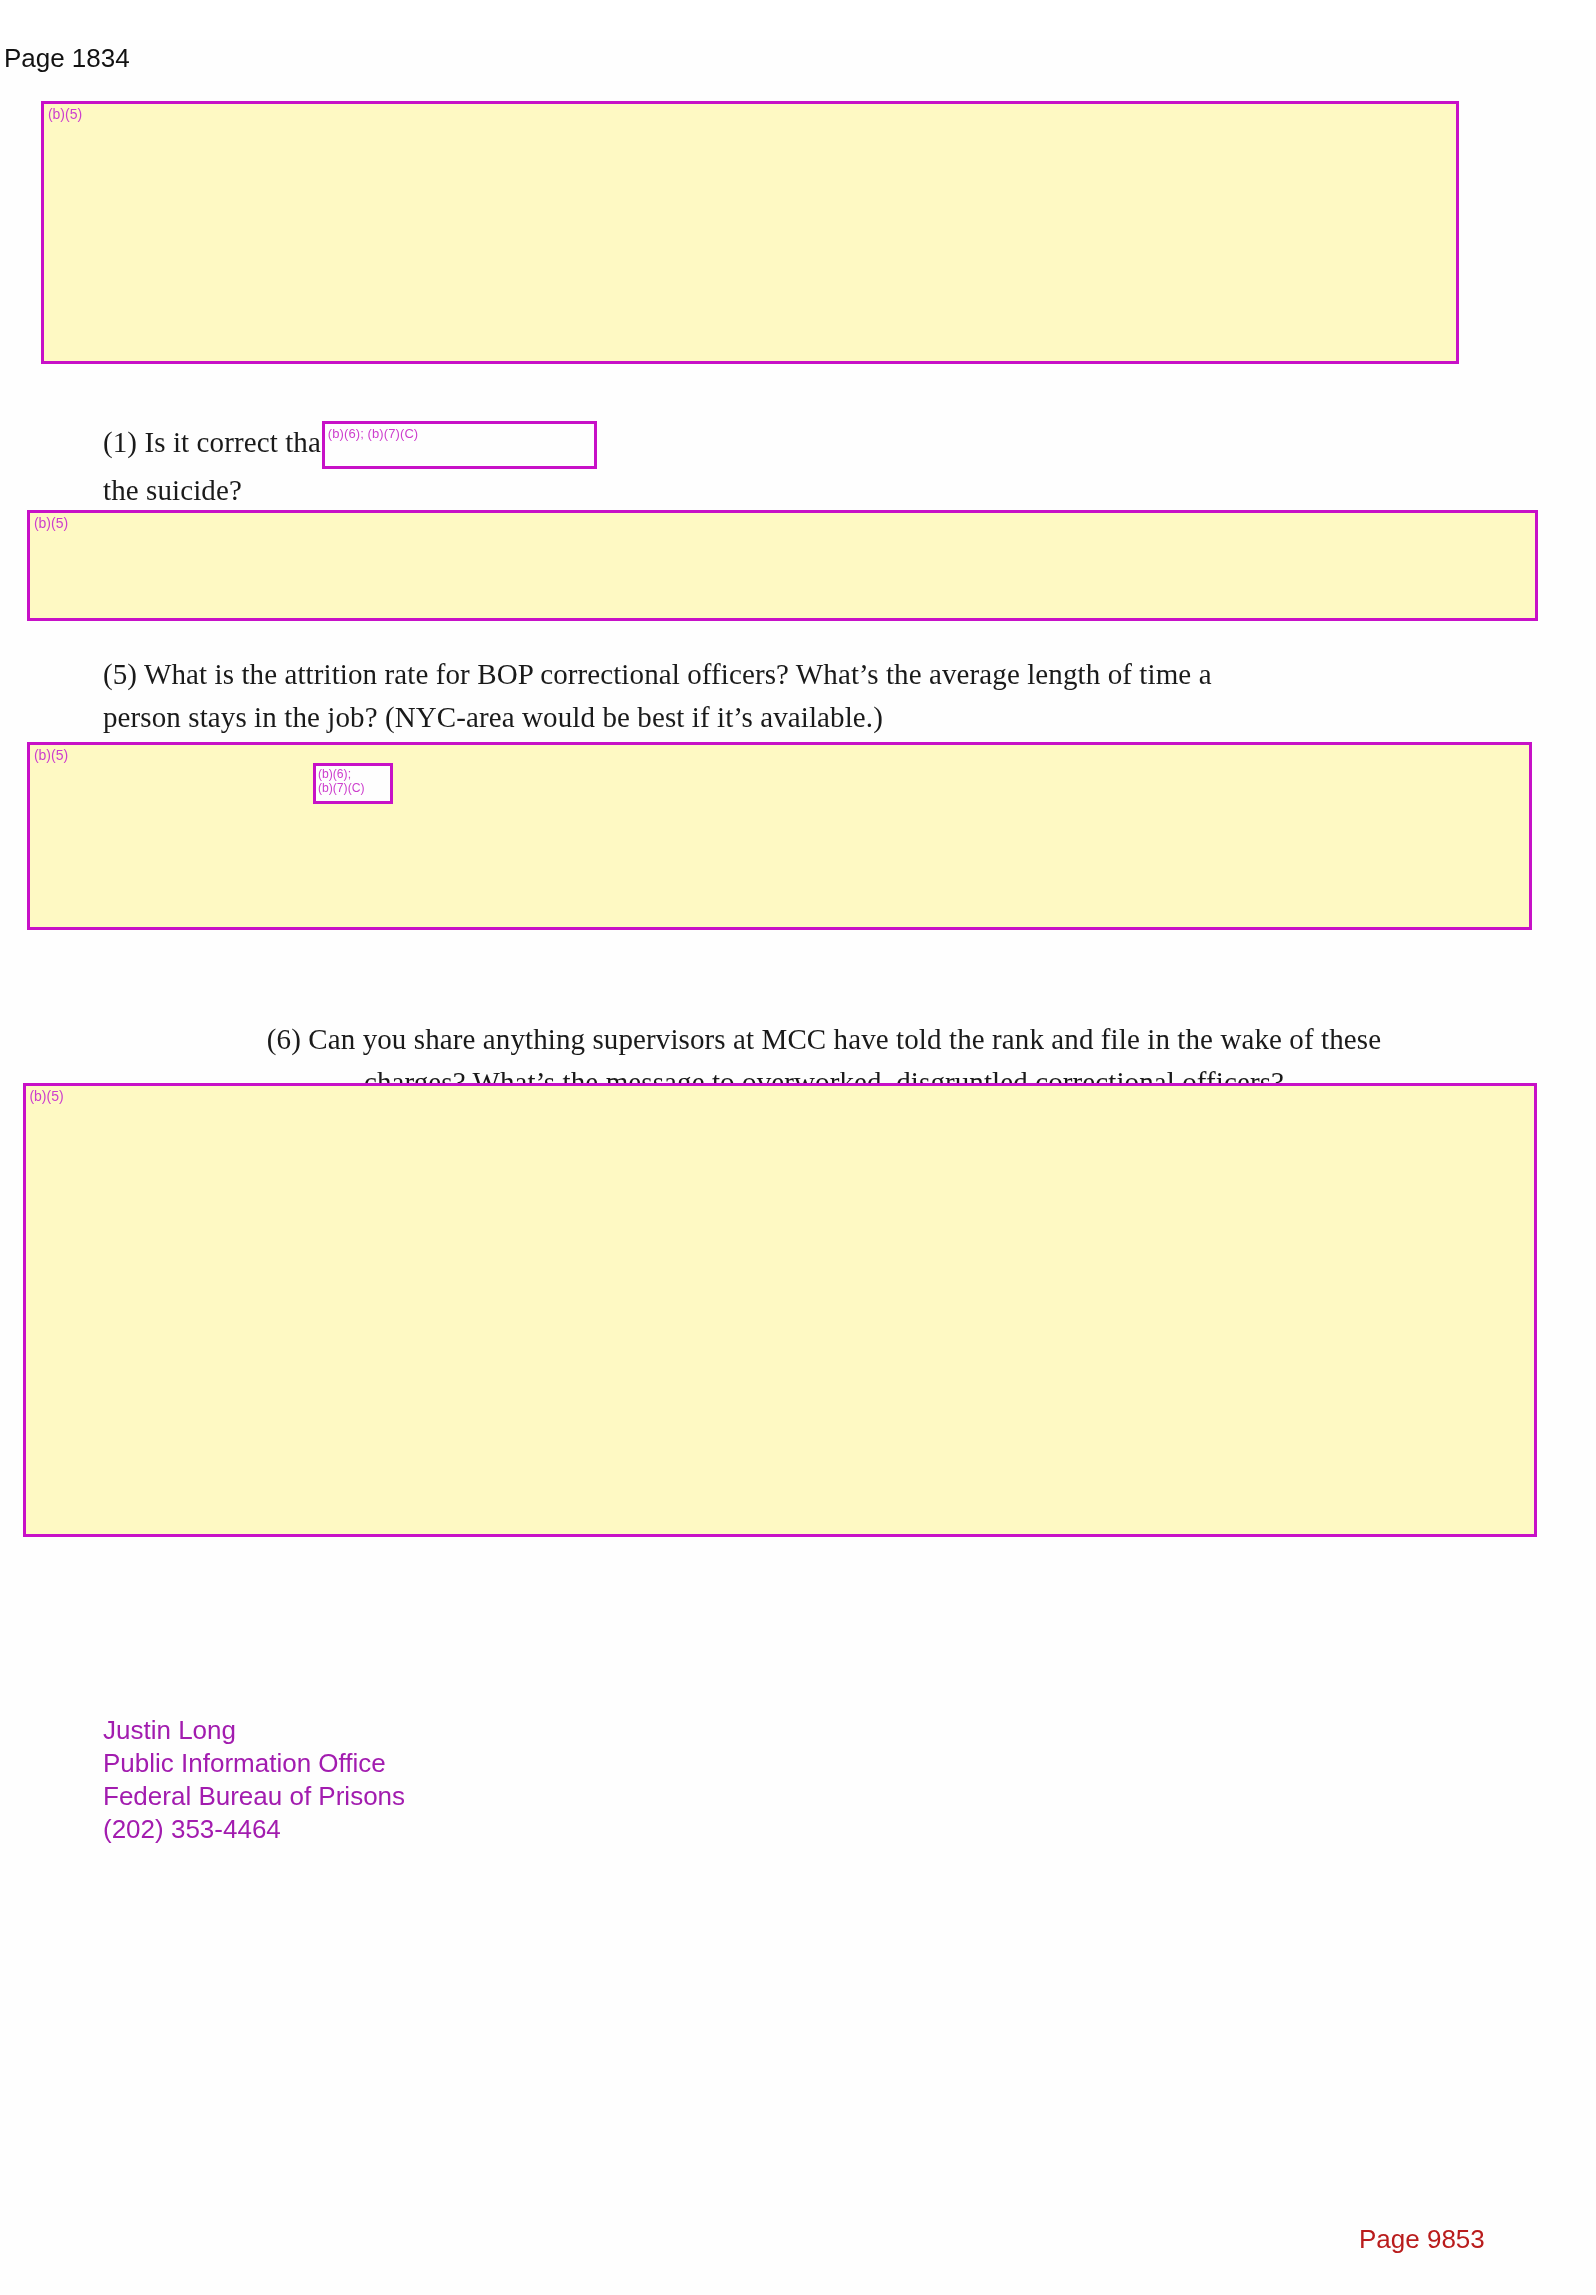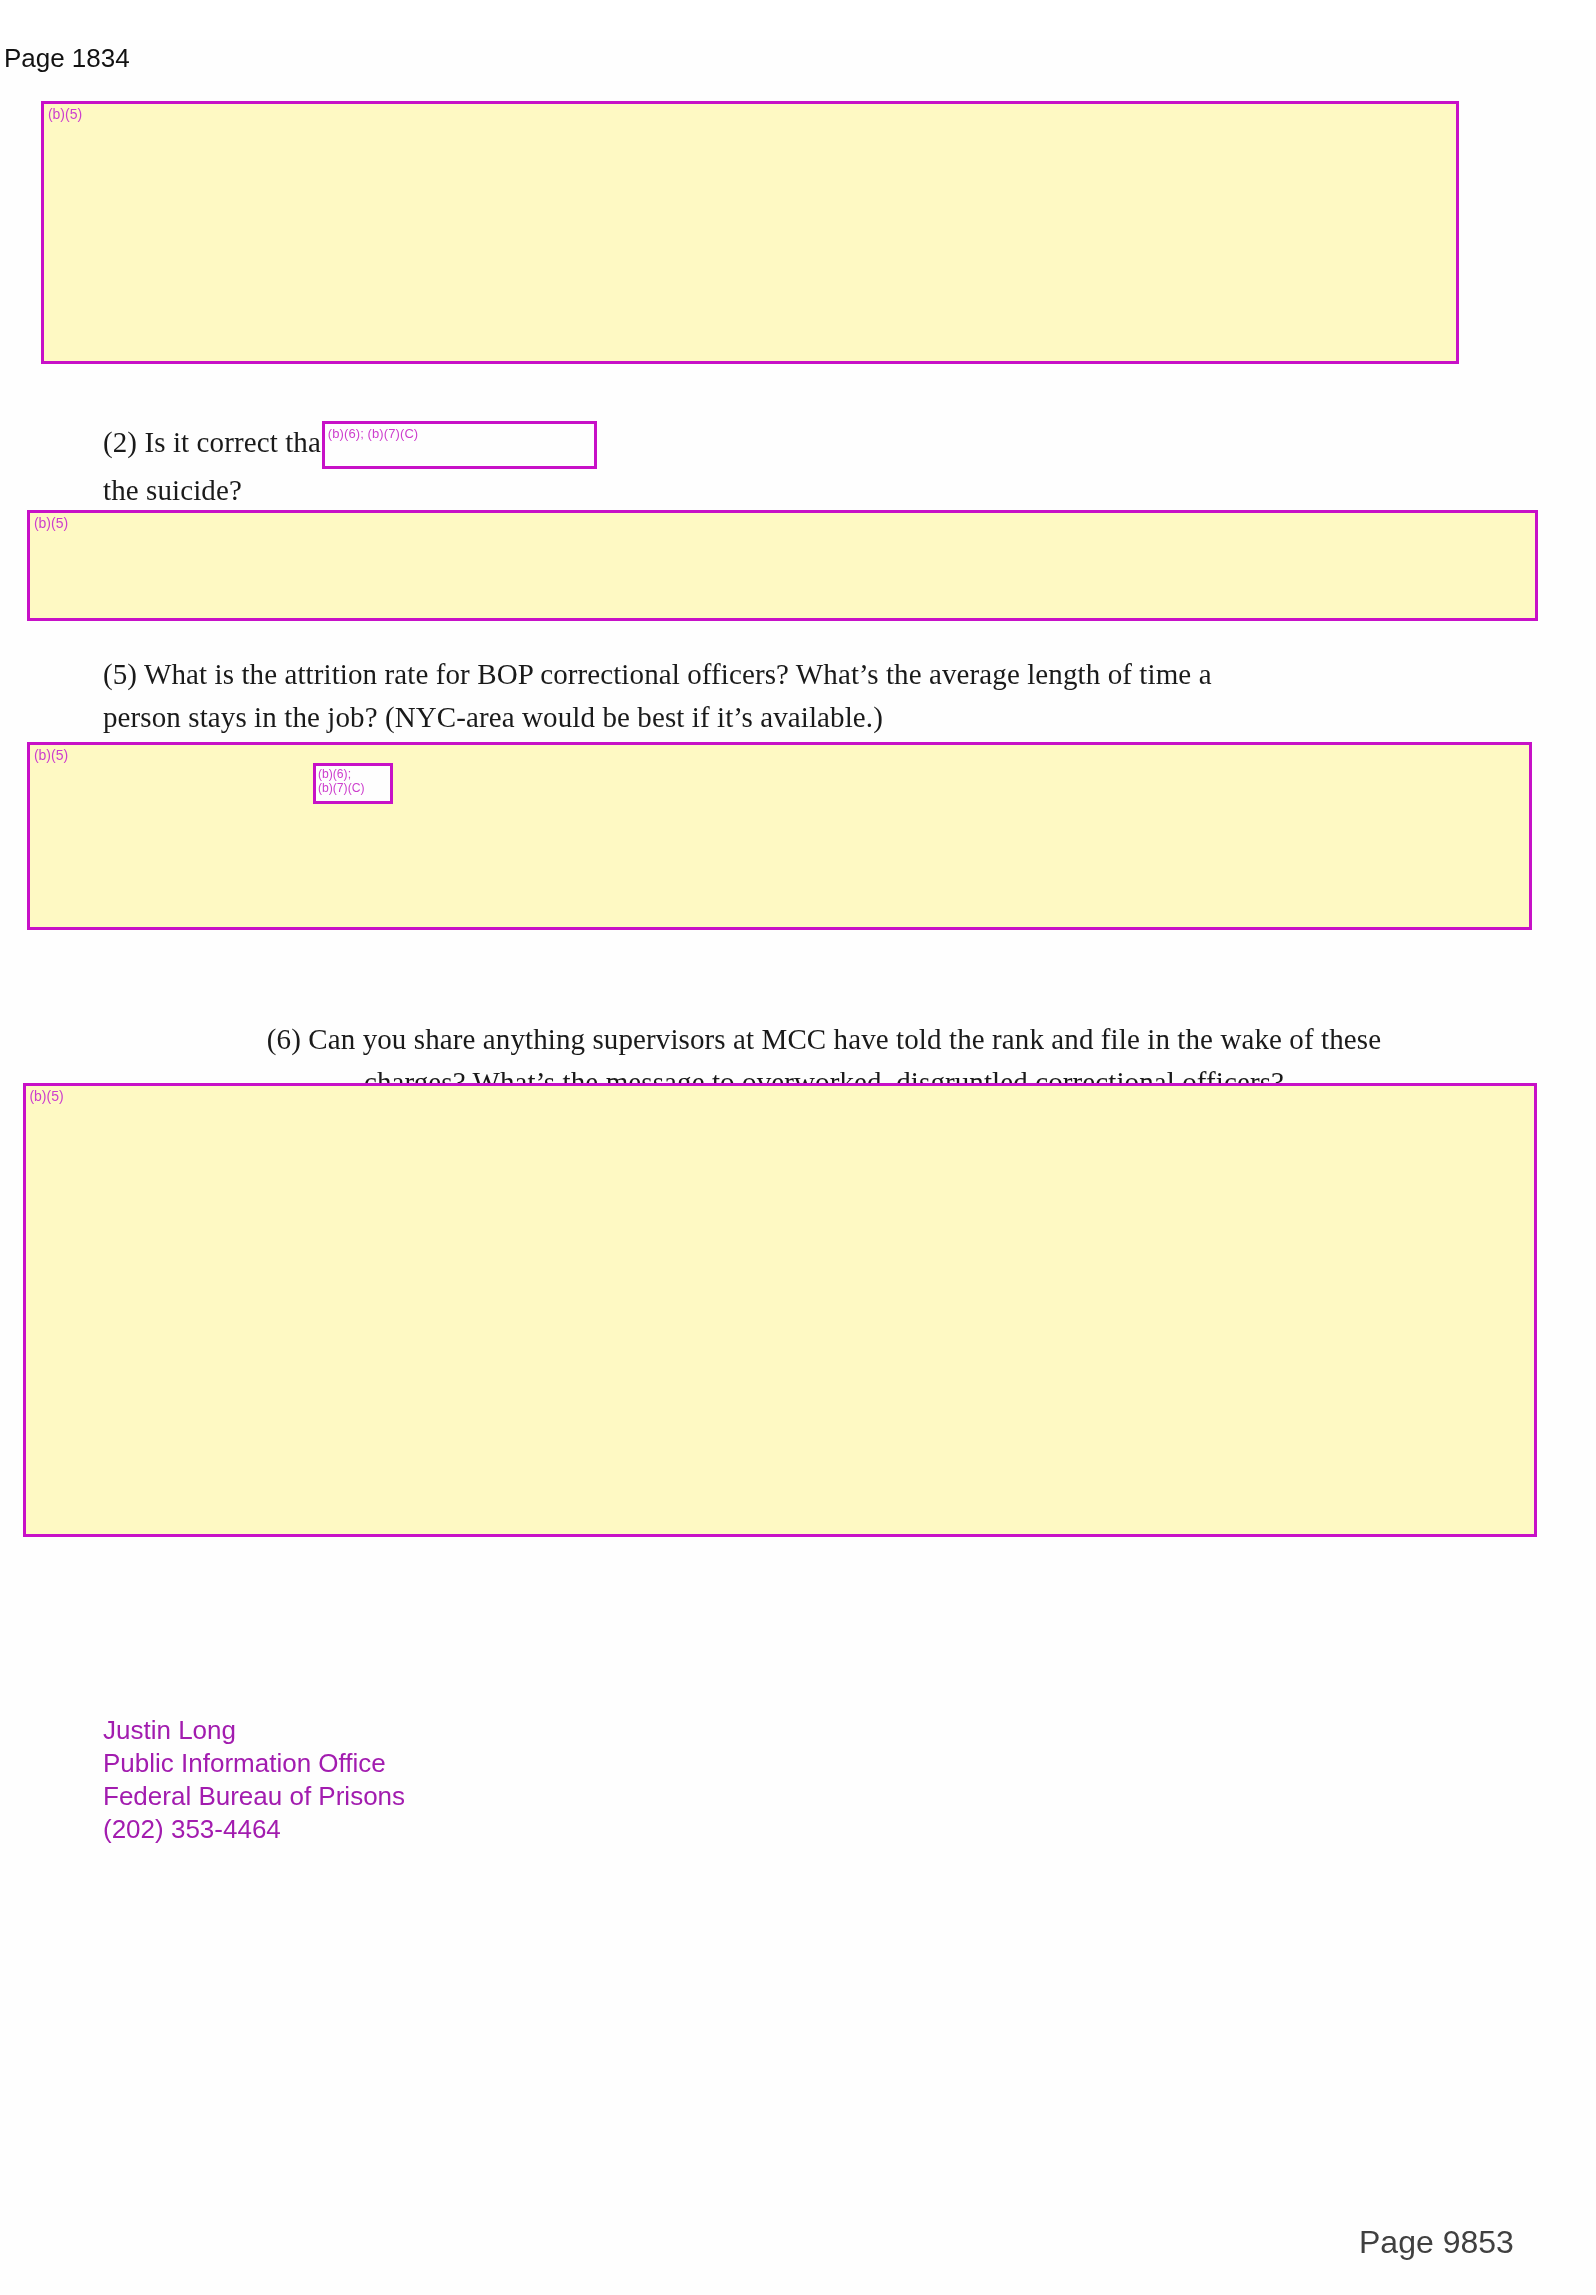--- a/index.html
+++ b/index.html
@@ -26,22 +26,22 @@
     font-family: "Liberation Sans", sans-serif;
     font-size: 26px;
     color: #121212;
     white-space: nowrap;
   }
   .footer-page-label {
     position: absolute;
     left: 1359px;
     top: 2184px;
     font-family: "Liberation Sans", sans-serif;
-    font-size: 32px;
-    color: #404040;
+    font-size: 26px;
+    color: #b91c1c;
     white-space: nowrap;
   }
   .bates-number {
     position: absolute;
     left: 1240px;
     top: 2261px;
     font-family: "Liberation Mono", monospace;
     font-size: 27px;
     letter-spacing: 1.9px;
     color: #000000;
@@ -131,21 +131,21 @@
 
 <div class="page">
 
   <div class="top-page-label">Page 1834</div>
 
   <div class="rbox rbox1">
     <span class="rlabel">(b)(5)</span>
   </div>
 
   <div class="question q4">
-    <div class="q-line"><span>(2) Is it correct tha</span><span class="inline-redaction"><span class="rlabel">(b)(6); (b)(7)(C)</span></span></div>
+    <div class="q-line"><span>(1) Is it correct tha</span><span class="inline-redaction"><span class="rlabel">(b)(6); (b)(7)(C)</span></span></div>
     <div class="q-line">the suicide?</div>
   </div>
 
   <div class="rbox rbox2">
     <span class="rlabel">(b)(5)</span>
   </div>
 
   <div class="question q5">
     <div class="q-line">(5) What is the attrition rate for BOP correctional officers? What’s the average length of time a</div>
     <div class="q-line">person stays in the job? (NYC-area would be best if it’s available.)</div>

